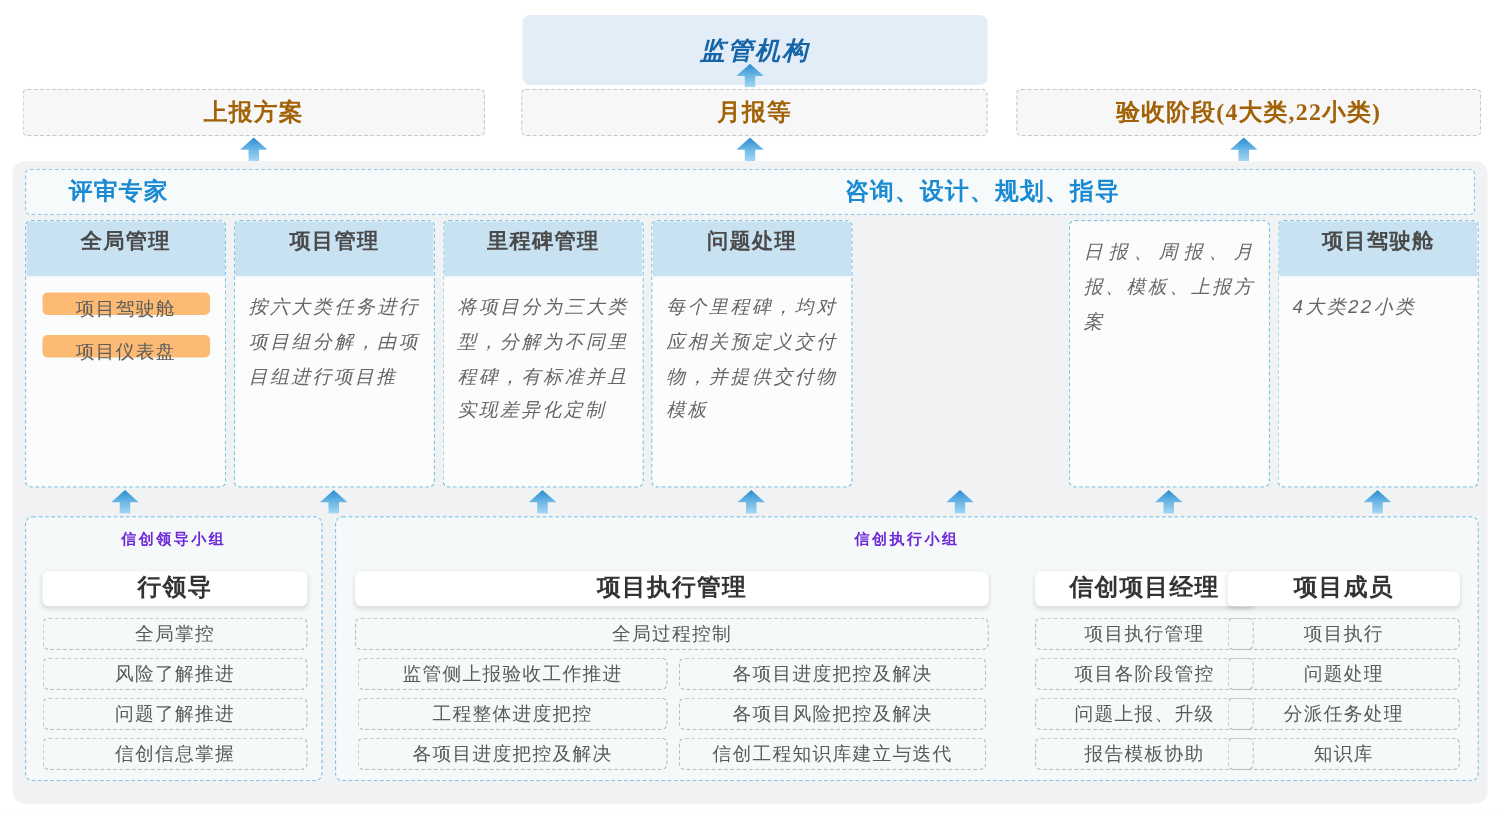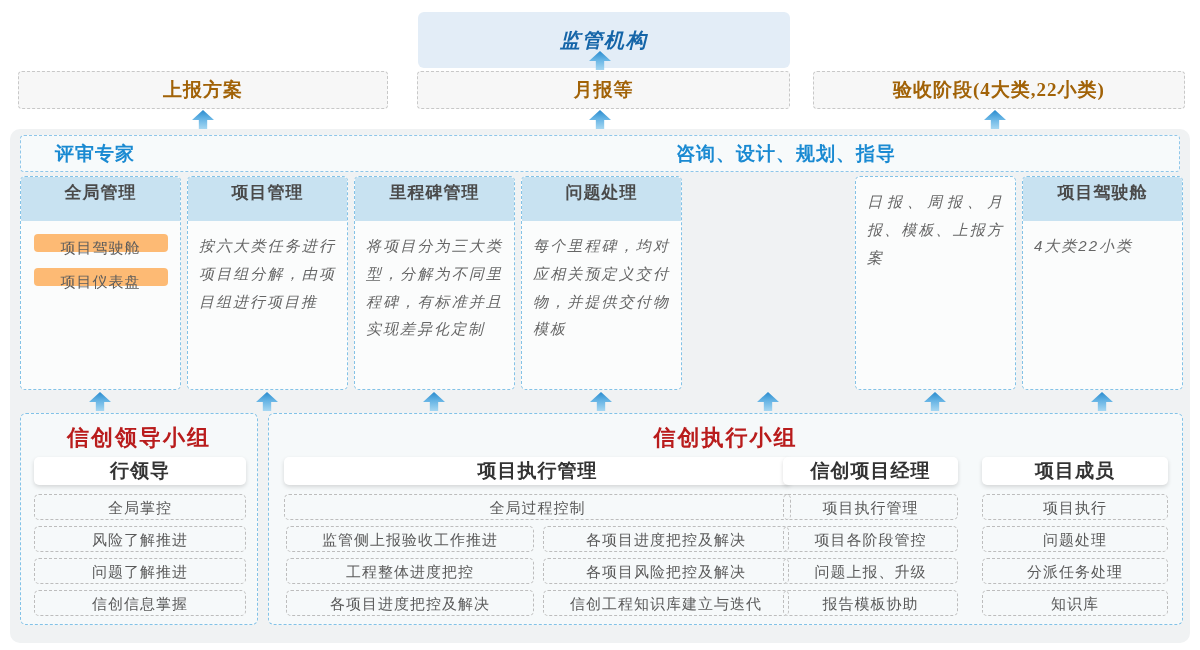--- a/index.html
+++ b/index.html
@@ -100,21 +100,21 @@
 
   
   .group {
     position: absolute; top: 413px; height: 212px;
     background: #f6f9fa; border: 1px dashed #82c2e7; border-radius: 6px;
   }
   .group-lead { left: 20px;  width: 238px; }
   .group-exec { left: 268px; width: 915px; }
   .group-title {
     position: absolute; top: 9px; left: 0; width: 100%; text-align: center;
-    font-size: 22px; font-weight: bold; color: #b91c1c; letter-spacing: 2px;
+    font-size: 12px; font-weight: bold; color: #6d28d9; letter-spacing: 2px;
   }
   .white-pill {
     position: absolute; height: 28px; line-height: 28px; text-align: center;
     background: #ffffff; border-radius: 5px;
     box-shadow: 0 2px 4px rgba(0,0,0,0.14);
     font-size: 19px; font-weight: bold; color: #333; letter-spacing: 1px;
   }
   .dash-item {
     position: absolute; height: 26px; line-height: 25px; text-align: center;
     border: 1px dashed #bdbdbd; border-radius: 5px;
@@ -125,21 +125,21 @@
   .r0 { top: 80px; }
   .r1 { top: 112px; }
   .r2 { top: 144px; }
   .r3 { top: 176px; }
   
   .lead-w { left: 13px; width: 212px; }
   
   .pm-w   { left: 15px;  width: 507px; }
   .pm-l   { left: 17px;  width: 248px; }
   .pm-r   { left: 274px; width: 246px; }
-  .pjm-w  { left: 514px; width: 175px; }
+  .pjm-w  { left: 559px; width: 175px; }
   .mem-w  { left: 713px; width: 186px; }
 </style>
 </head>
 <body>
 
 <div class="canvas">
 
   <div class="top-box">监管机构</div>
   <div class="up-arrow arrow-top"></div>
 

